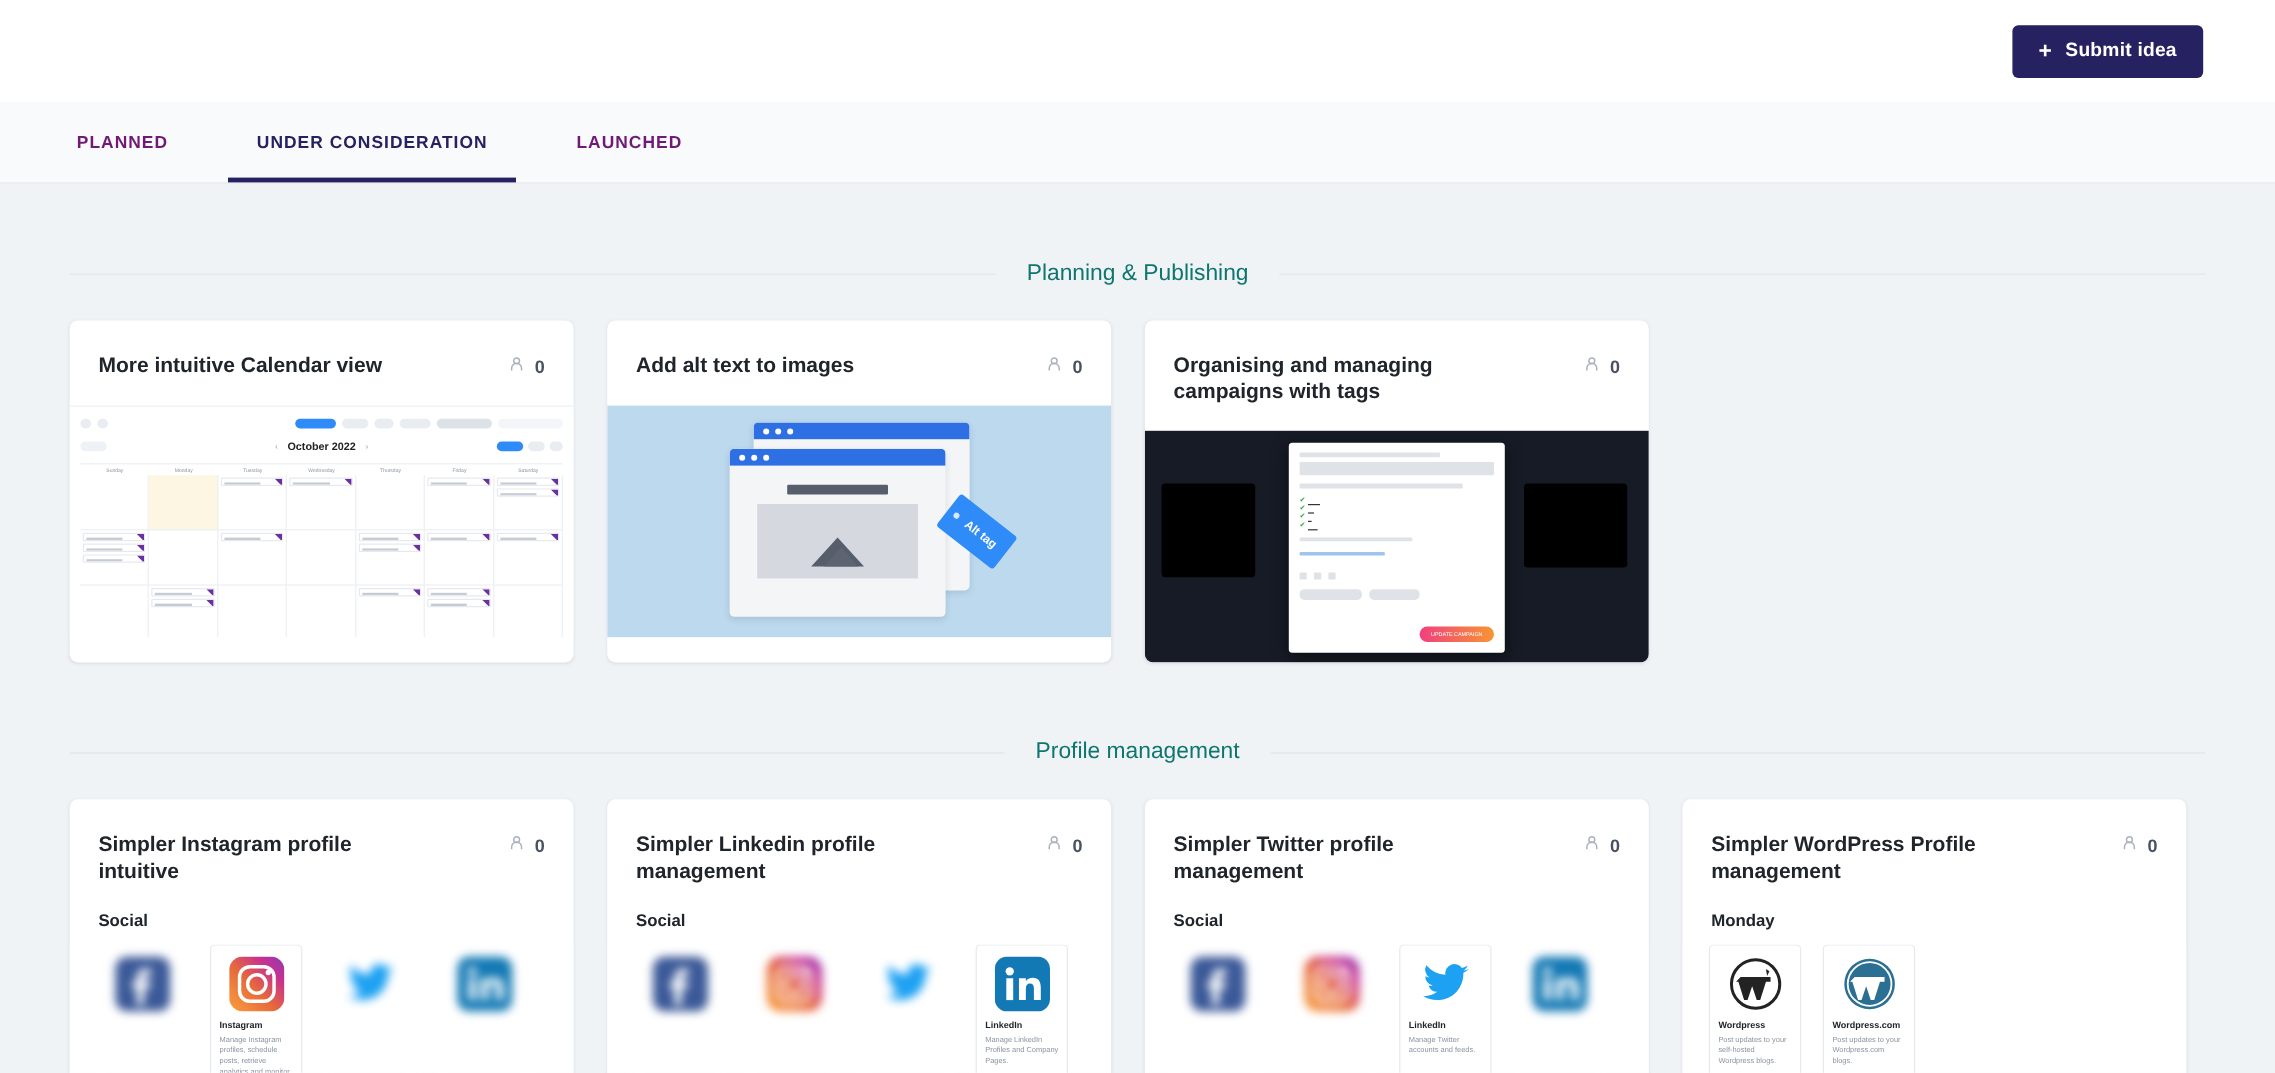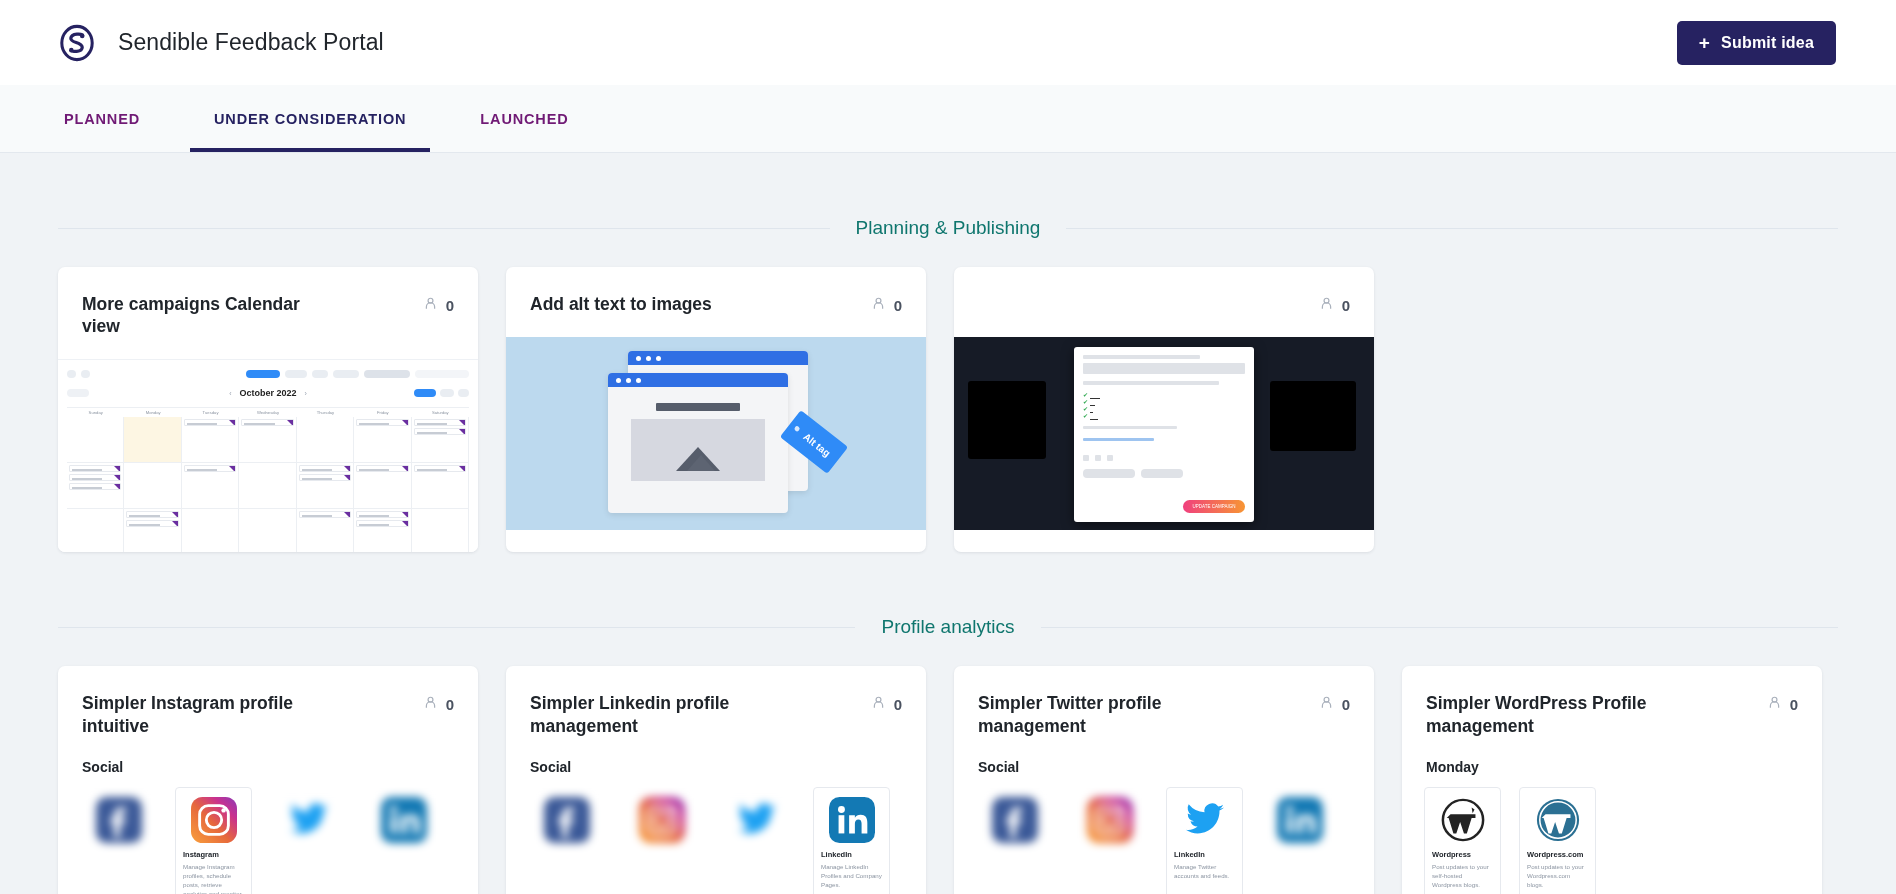--- a/index.html
+++ b/index.html
@@ -281,31 +281,20 @@
   }
   .stile.blur { border-color: transparent; filter: blur(4.2px); }
   .sicon { width:46px;height:46px;margin:0 auto 7px auto; }
   .sname { font-size:7.5px; font-weight:bold; color:#20252b; margin-bottom:4px; }
   .sdesc { font-size:6.2px; color:#8b94a1; line-height:1.45; }
 </style>
 </head>
 <body>
 
 <div class="topbar">
-  <div class="brand">
-    <span class="logo-mark">
-      <svg viewBox="0 0 40 40" width="38" height="38">
-        <ellipse cx="20" cy="20" rx="16" ry="17.5" fill="none" stroke="#262261" stroke-width="3.2"></ellipse>
-        <path d="M26 12 C26 10, 14 9.5, 13.5 15 C13 20, 25.5 19, 25.5 24.5 C25.5 30, 14 29.5, 14 27.5" fill="none" stroke="#262261" stroke-width="3.4" stroke-linecap="round"></path>
-        <circle cx="25.5" cy="12.5" r="2.4" fill="#262261"></circle>
-        <circle cx="14" cy="27.5" r="2.4" fill="#262261"></circle>
-      </svg>
-    </span>
-    <div class="brand-title">Sendible Feedback Portal</div>
-  </div>
   <button class="submit-btn">
     <span class="plus-glyph">+</span>
     <span>Submit idea</span>
   </button>
 </div>
 
 <div class="tabbar">
   <button class="tab">PLANNED</button>
   <button class="tab active">UNDER CONSIDERATION</button>
   <button class="tab">LAUNCHED</button>
@@ -316,21 +305,21 @@
   <div class="section-head">
     <span class="rule"></span>
     <span class="label">Planning &amp; Publishing</span>
     <span class="rule"></span>
   </div>
 
   <div class="card-row">
 
     <div class="idea-card">
       <div class="card-head">
-        <div class="card-title">More campaigns Calendar view</div>
+        <div class="card-title">More intuitive Calendar view</div>
         <div class="vote">
           <span>
             <svg width="15" height="15" viewBox="0 0 16 16" fill="none" stroke="#aab1bc" stroke-width="1.3">
               <circle cx="8" cy="5" r="2.6"></circle>
                 <path d="M3.6 13.6 V11.6 A4.4 4.4 0 0 1 12.4 11.6 V13.6"></path>
             </svg>
           </span>
           <span class="vote-count">0</span>
         </div>
       </div>
@@ -457,20 +446,21 @@
           </div>
         </div>
         <div class="alttag">
           <span>Alt tag</span>
         </div>
       </div>
     </div>
 
     <div class="idea-card">
       <div class="card-head">
+        <div class="card-title">Organising and managing campaigns with tags</div>
         <div class="vote">
           <span>
             <svg width="15" height="15" viewBox="0 0 16 16" fill="none" stroke="#aab1bc" stroke-width="1.3">
               <circle cx="8" cy="5" r="2.6"></circle>
                 <path d="M3.6 13.6 V11.6 A4.4 4.4 0 0 1 12.4 11.6 V13.6"></path>
             </svg>
           </span>
           <span class="vote-count">0</span>
         </div>
       </div>
@@ -498,21 +488,21 @@
             <span class="mgrey" style="width:42px;height:9px;border-radius:4px"></span>
           </div>
           <div class="mbtn">UPDATE CAMPAIGN</div>
         </div>
       </div>
     </div>
   </div>
 
   <div class="section-head">
     <span class="rule"></span>
-    <span class="label">Profile analytics</span>
+    <span class="label">Profile management</span>
     <span class="rule"></span>
   </div>
 
   <div class="card-row">
 
     <div class="idea-card">
       <div class="card-head">
         <div class="card-title">Simpler Instagram profile intuitive</div>
         <div class="vote">
           <span>

